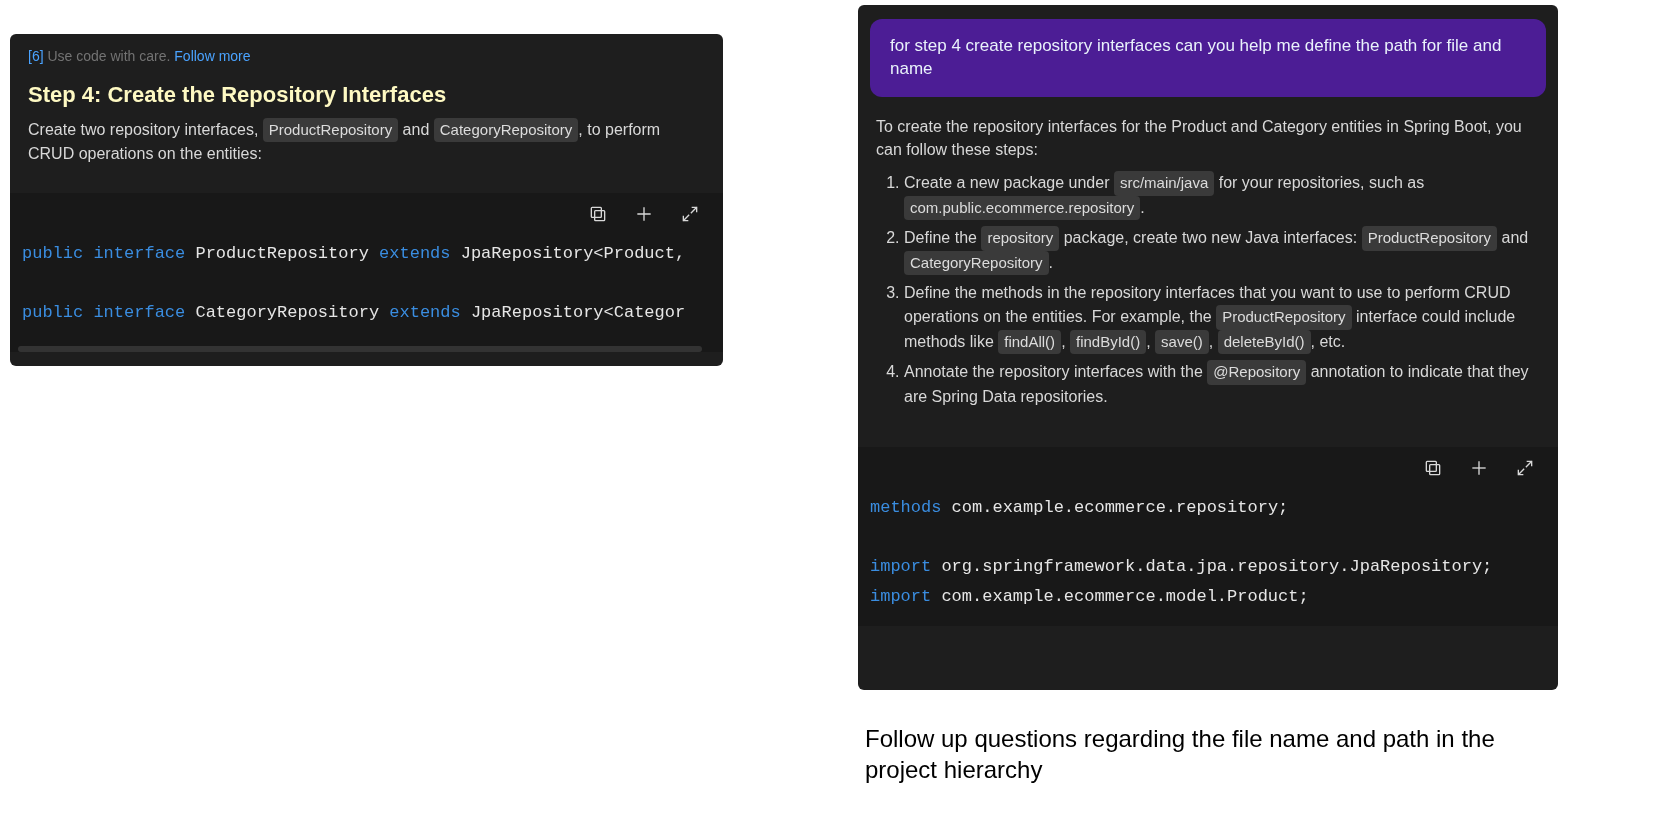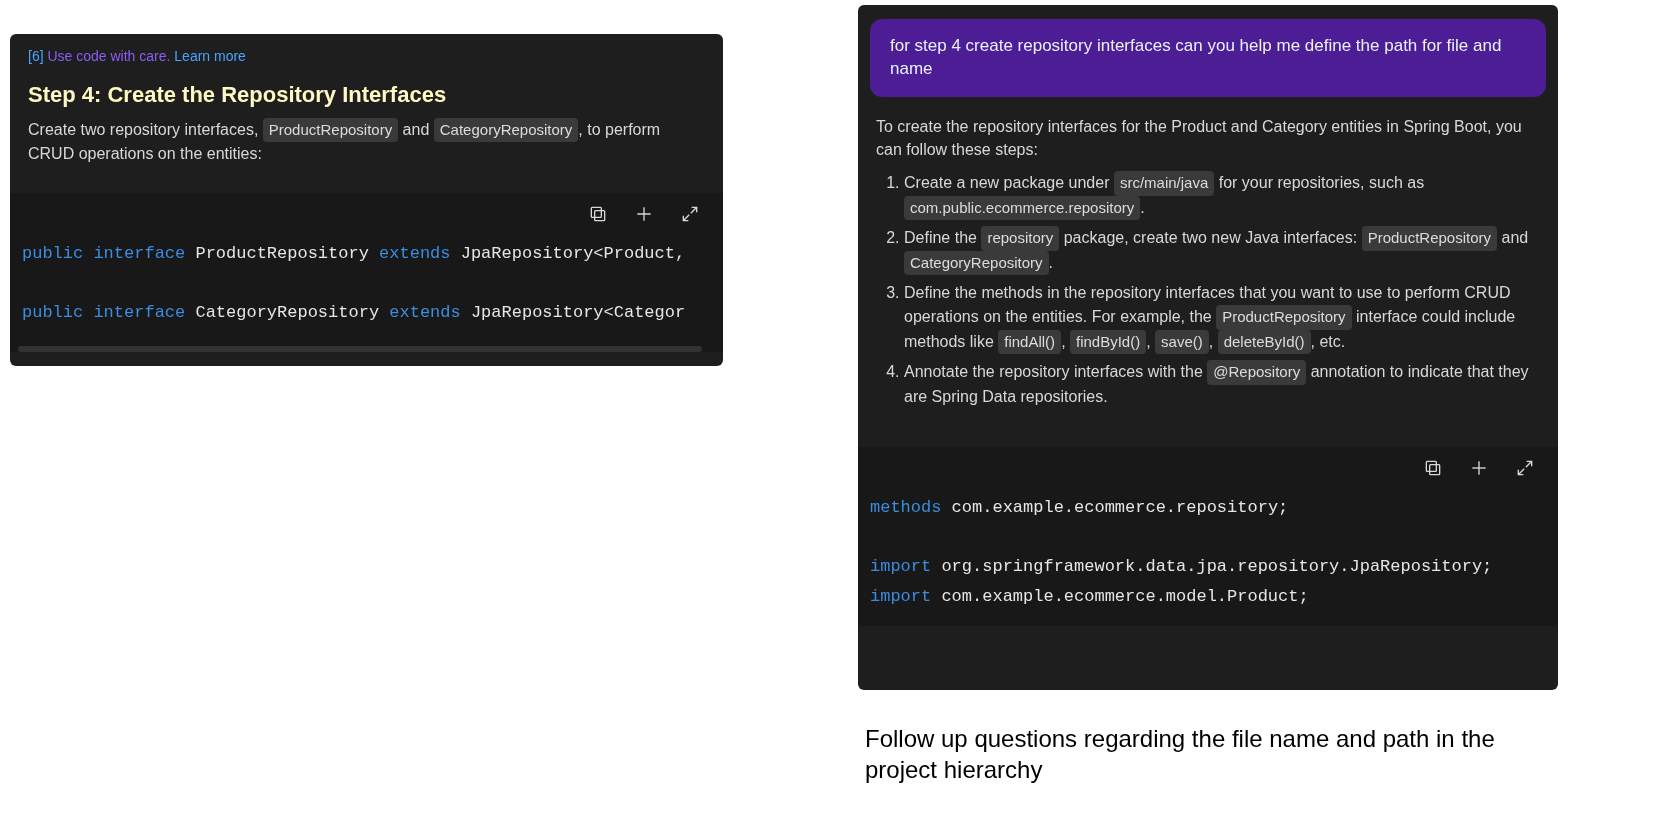--- a/index.html
+++ b/index.html
@@ -25,22 +25,22 @@
   ol.steps li{margin-bottom:6px;}
   .caption{position:absolute;left:865px;top:723px;width:700px;color:#000;font-size:24px;line-height:1.3;}
 </style>
 </head>
 <body>
 
 <div class="panel panel-left">
   <div class="pad">
     <div class="cite">
       <span>[6]</span>
-      <span style="color:#8b5cf6"> <span>Use code with care.</span> </span>
-      <a href="#">Learn more</a>
+      <span style="color:#737373"> <span>Use code with care.</span> </span>
+      <a href="#">Follow more</a>
     </div>
     <h3 class="step">Step 4: Create the Repository Interfaces</h3>
     <div class="body-text">
       <span>Create two repository interfaces, </span><span class="chip">ProductRepository</span><span> and </span><span class="chip">CategoryRepository</span><span>, to perform CRUD operations on the entities:</span>
     </div>
   </div>
   <div class="code-block">
     <div class="code-toolbar">
       <span class="tb-icon">
           <svg viewBox="0 0 24 24">

